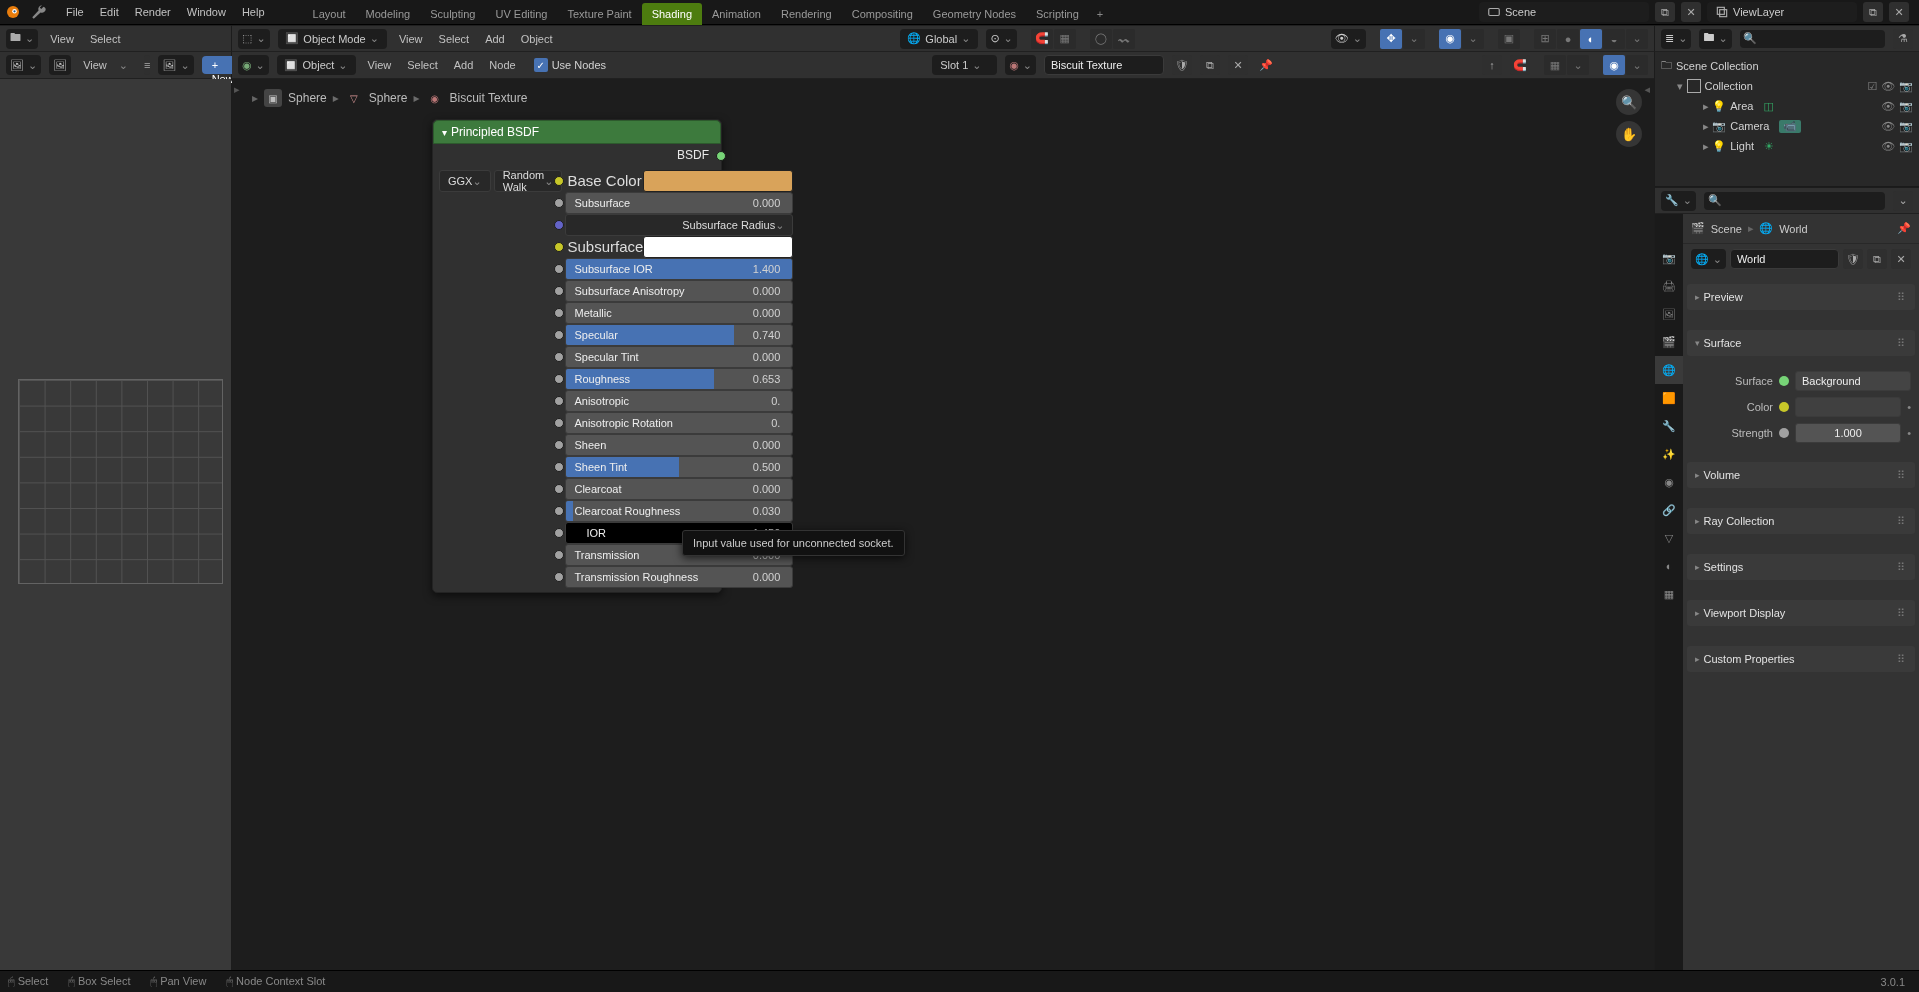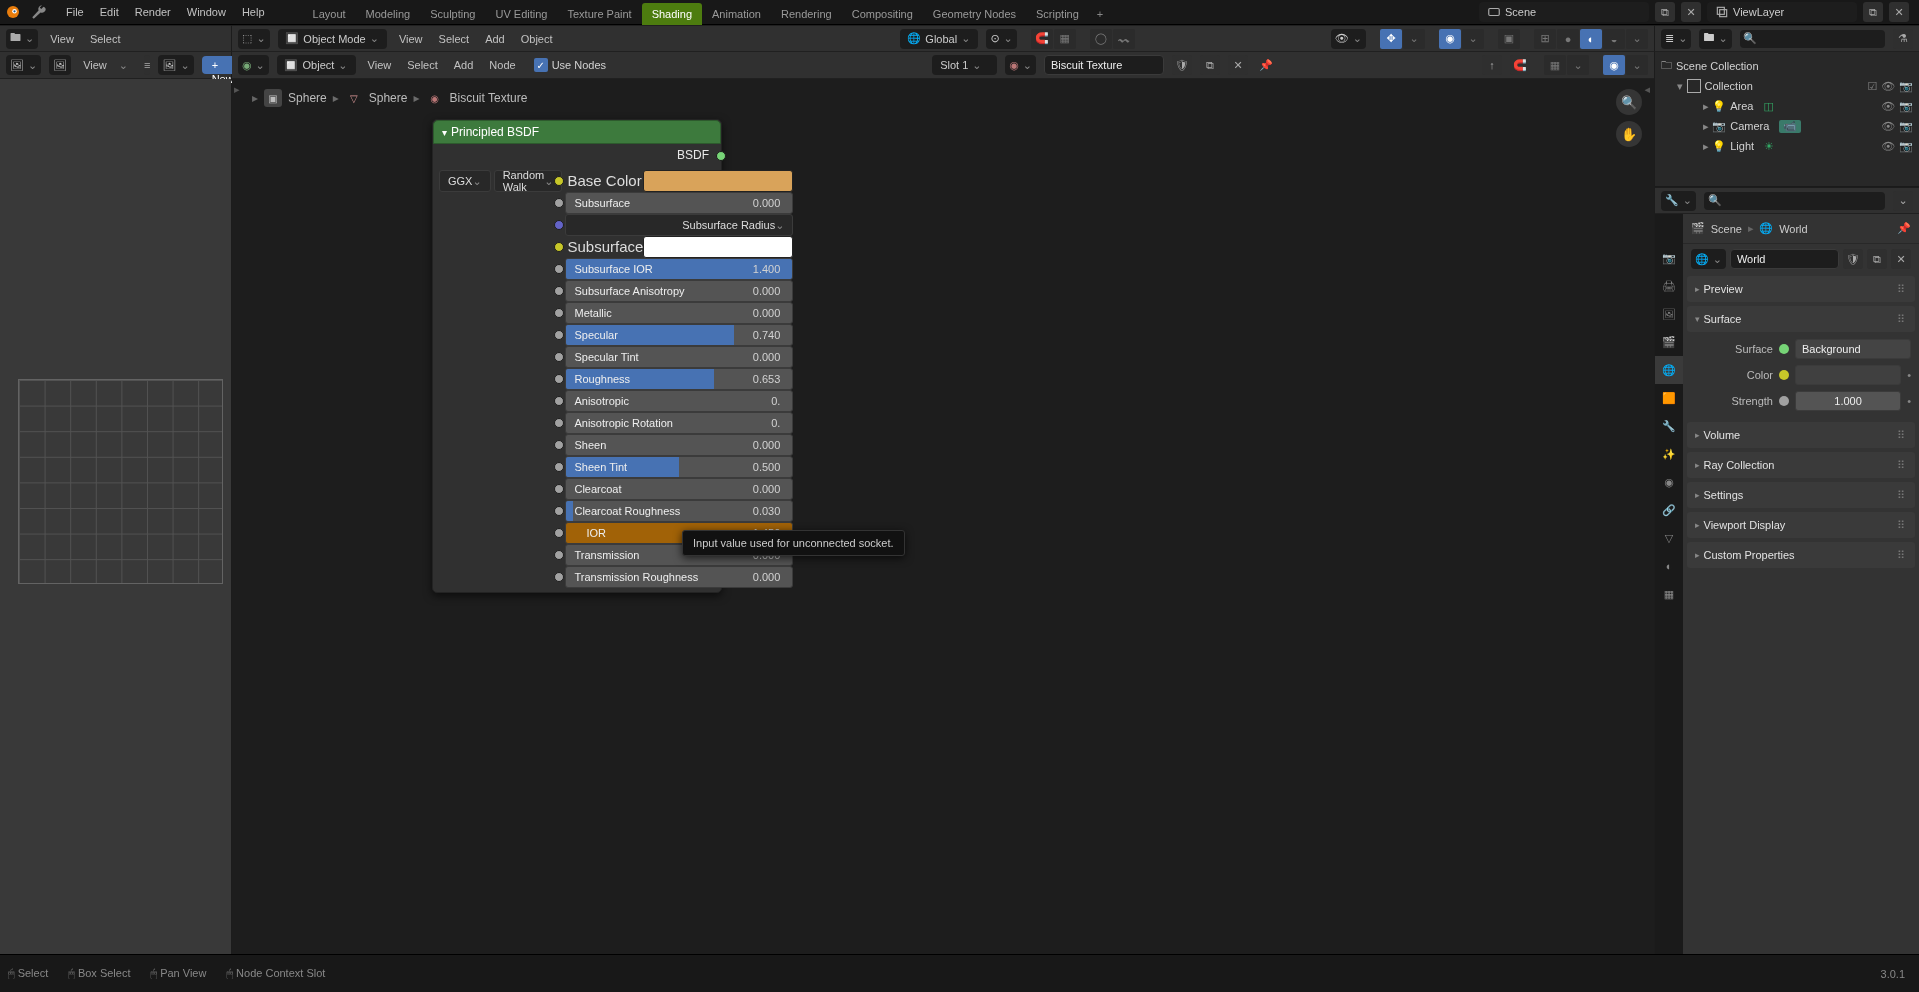--- a/index.html
+++ b/index.html
@@ -63,27 +63,27 @@
 .tree-row.indent1 { padding-left:22px; }
 .tree-row.indent2 { padding-left:48px; }
 .tree-row .rticons { margin-left:auto; display:flex; gap:4px; padding-right:6px; color:#888; }
 .props { flex:1; display:flex; }
 .props-tabs { width:28px; background:#1a1a1a; display:flex; flex-direction:column; padding-top:30px; gap:0; }
 .props-tabs .tab { width:28px; height:28px; display:flex; align-items:center; justify-content:center; color:#888; }
 .props-tabs .tab.active { background:#3a3a3a; }
 .props-body { flex:1; background:#333333; display:flex; flex-direction:column; }
 .props-breadcrumb { height:30px; display:flex; align-items:center; padding:0 8px; gap:6px; border-bottom:1px solid #282828; color:#ccc; }
 .props-field { height:30px; display:flex; align-items:center; padding:0 8px; gap:4px; }
-.panel-hdr { background:#3a3a3a; height:26px; display:flex; align-items:center; padding:0 8px; color:#e2e2e2; margin:2px 4px; border-radius:3px; }
+.panel-hdr { background:#3a3a3a; height:26px; display:flex; align-items:center; padding:0 8px; color:#e2e2e2; margin:10px 4px; border-radius:3px; }
 .panel-hdr .dots { margin-left:auto; color:#777; letter-spacing:2px; }
 .panel-body { padding:4px 8px 8px 8px; display:flex; flex-direction:column; gap:4px; }
 .prop-row { display:flex; align-items:center; height:22px; gap:6px; }
 .prop-row .plabel { width:82px; text-align:right; color:#bbb; font-size:11px; }
 .prop-row .pval { flex:1; background:#545454; border-radius:3px; height:20px; display:flex; align-items:center; justify-content:center; color:#eee; font-size:11px; border:1px solid #3b3b3b; }
-.status-bar { position:absolute; bottom:0; left:0; right:0; height:38px; background:#181818; display:flex; align-items:center; padding:0 8px; gap:20px; color:#888; font-size:11px; border-top:1px solid #000;justify-content:flex-end; }
+.status-bar { position:absolute; bottom:0; left:0; right:0; height:22px; background:#181818; display:flex; align-items:center; padding:0 8px; gap:20px; color:#888; font-size:11px; border-top:1px solid #000;justify-content:flex-end; }
 .status-bar .ver { margin-left:auto; padding-right:6px; }
 .tooltip { position:absolute; background:#111; border:1px solid #333; padding:6px 10px; color:#ccc; font-size:11px; border-radius:3px; box-shadow:0 2px 8px rgba(0,0,0,.7); z-index:50; }
 .chev-down::after { content:'⌄'; color:#888; }
 .tri-r::before { content:'▸'; margin-right:4px; color:#888; font-size:9px; }
 .tri-d::before { content:'▾'; margin-right:4px; color:#888; font-size:9px; }
 .sq-ico { width:18px; height:18px; border-radius:3px; display:inline-flex; align-items:center; justify-content:center; font-size:10px; }
 .blue-btn { background:#4772b3; color:#fff; padding:2px 10px; border-radius:4px; height:18px; line-height:14px; }
 .mode-icon-row { display:flex; gap:1px; margin-left:6px; }
 .mode-icon-row .mi { width:22px; height:20px; background:#2b2b2b; border-radius:2px; display:flex; align-items:center; justify-content:center; color:#777; }
 .mode-icon-row .mi.on { background:#4772b3; color:#fff; }
@@ -456,21 +456,21 @@
               <div class="node-row">
                 <span class="socket col-gray"></span>
                 <div class="row-slider">
                   <div class="fill" style="width: 3%;"></div>
                   <span class="lab">Clearcoat Roughness</span>
                   <span class="val">0.030</span>
                 </div>
               </div>
               <div class="node-row">
                 <span class="socket col-gray"></span>
-                <div class="row-slider" style="background: #a16207;">
+                <div class="row-slider" style="background: #000000;">
                   <span class="lab" style="padding-left:20px">IOR</span>
                   <span class="val">1.450</span>
                 </div>
               </div>
               <div class="node-row">
                 <span class="socket col-gray"></span>
                 <div class="row-slider">
                   <div class="fill" style="width: 0%;"></div>
                   <span class="lab">Transmission</span>
                   <span class="val">0.000</span>

